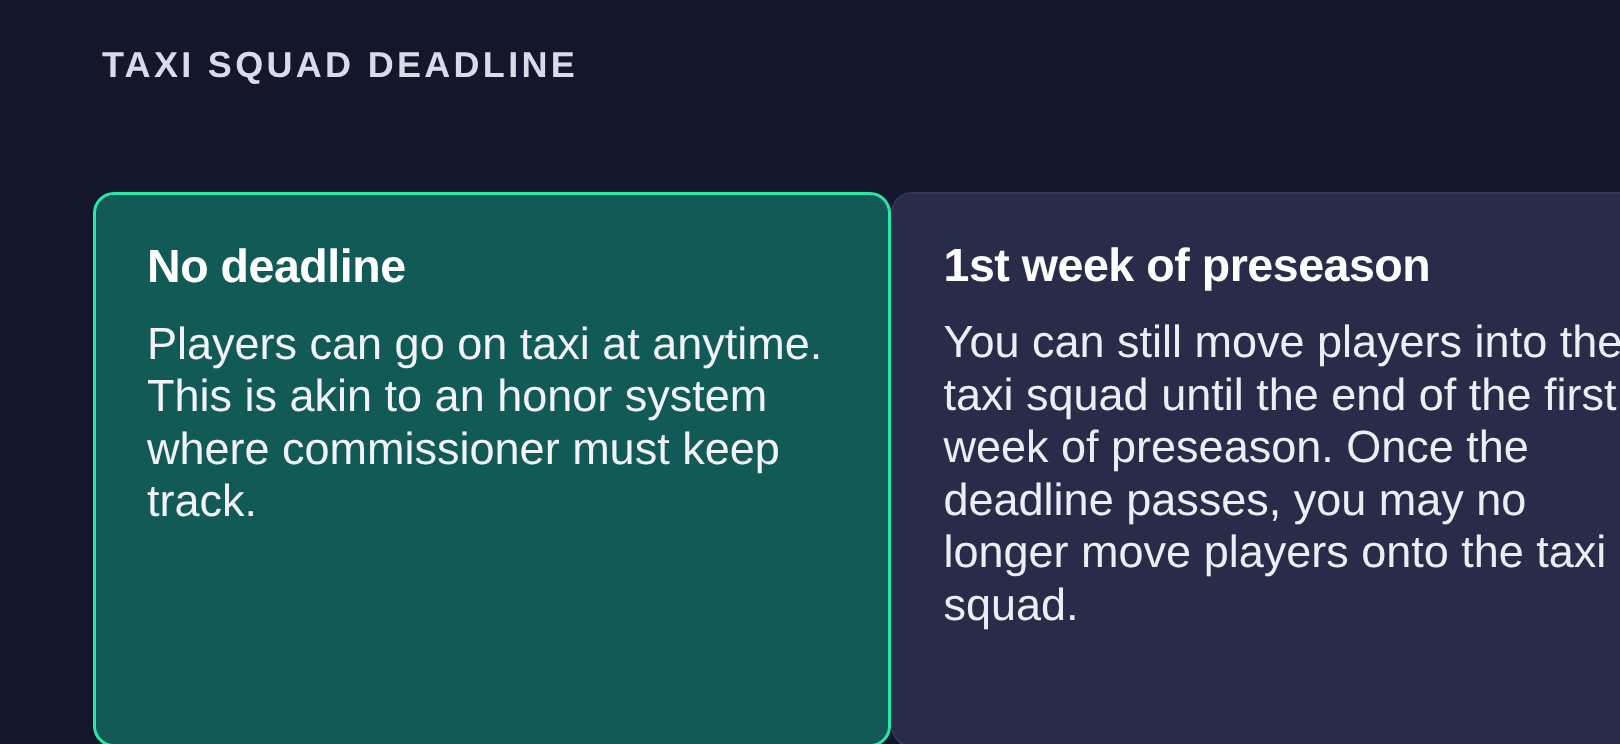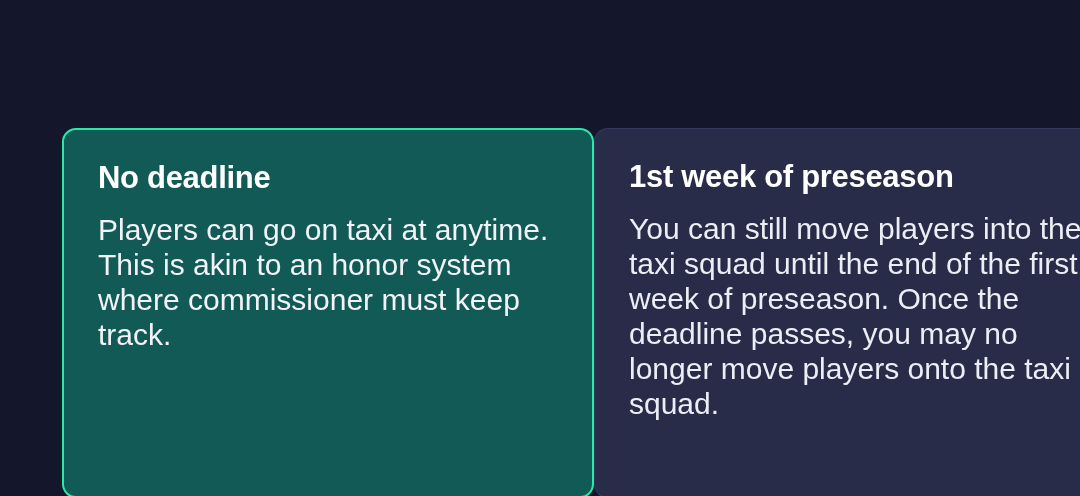--- a/index.html
+++ b/index.html
@@ -87,20 +87,21 @@
     max-width: 470px;
   }
 
   .card.is-plain .card-body { color: #eceef6; }
 </style>
 </head>
 <body>
 
 <div class="screen">
 
+  <div class="section-title">TAXI SQUAD DEADLINE</div>
 
   <div class="card-rail">
 
     <div class="card is-selected">
       <div class="card-title">No deadline</div>
       <div class="card-body">Players can go on taxi at anytime. This is akin to an honor system where commissioner must keep track.</div>
     </div>
 
     <div class="card is-plain">
       <div class="card-title">1st week of preseason</div>

